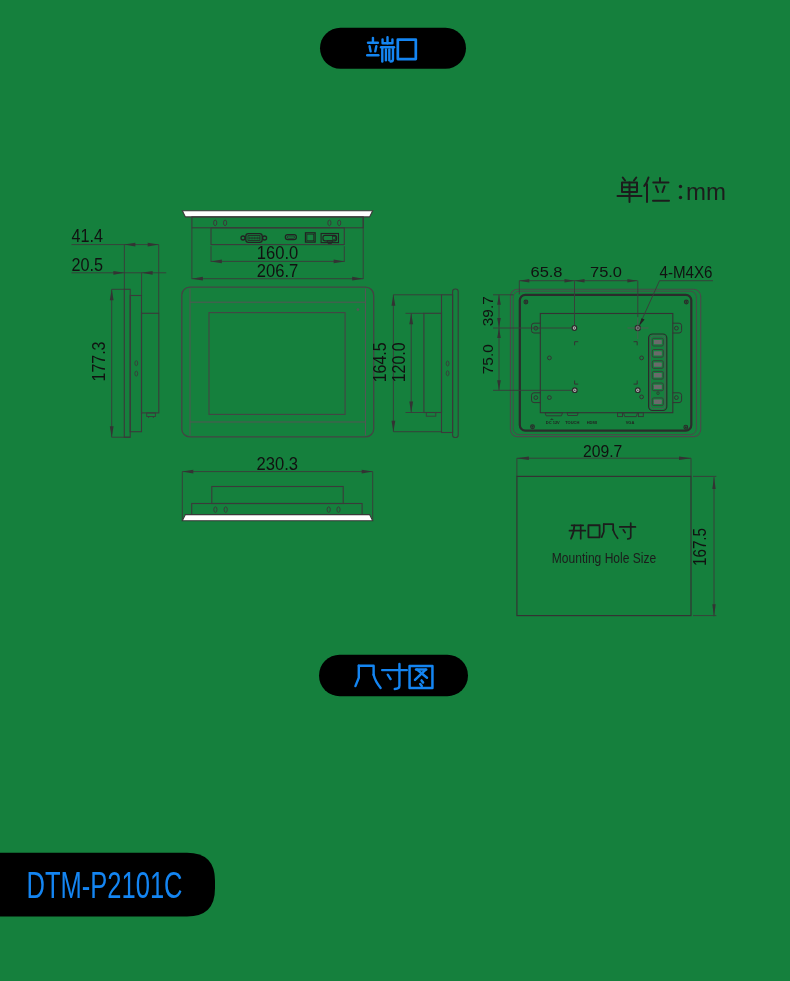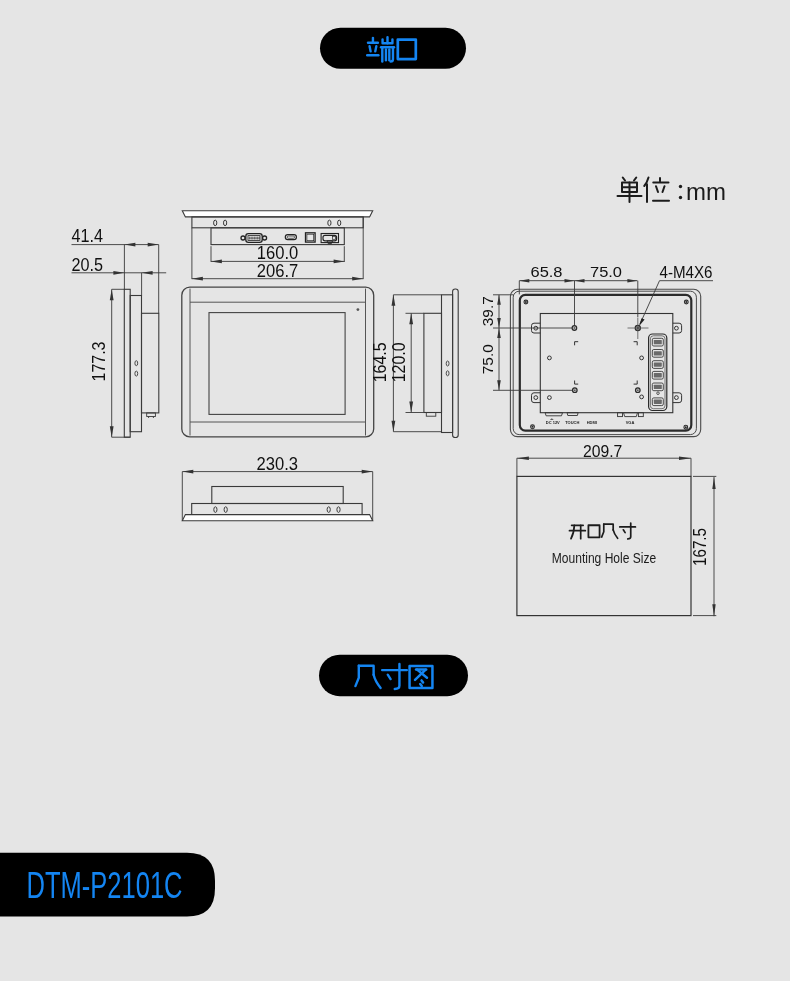--- a/index.html
+++ b/index.html
@@ -1,17 +1,17 @@
 <!DOCTYPE html>
 <html><head>
 <meta charset="utf-8">
 <title>DTM-P2101C</title>
 <style>
 html,body{margin:0;padding:0;background:#fff;}
-#page{position:relative;width:790px;height:981px;background:#e5e5e5;overflow:hidden;text-align:right;}
+#page{position:relative;width:790px;height:981px;background:#15803d;overflow:hidden;text-align:right;}
 </style>
 </head>
 <body>
 
 <div id="page">
 
 <svg width="790" height="981" viewBox="0 0 790 981">
 
 <rect x="320" y="27.7" width="146" height="41" rx="20.5" fill="#000" stroke="none" stroke-width="0"></rect>
 

